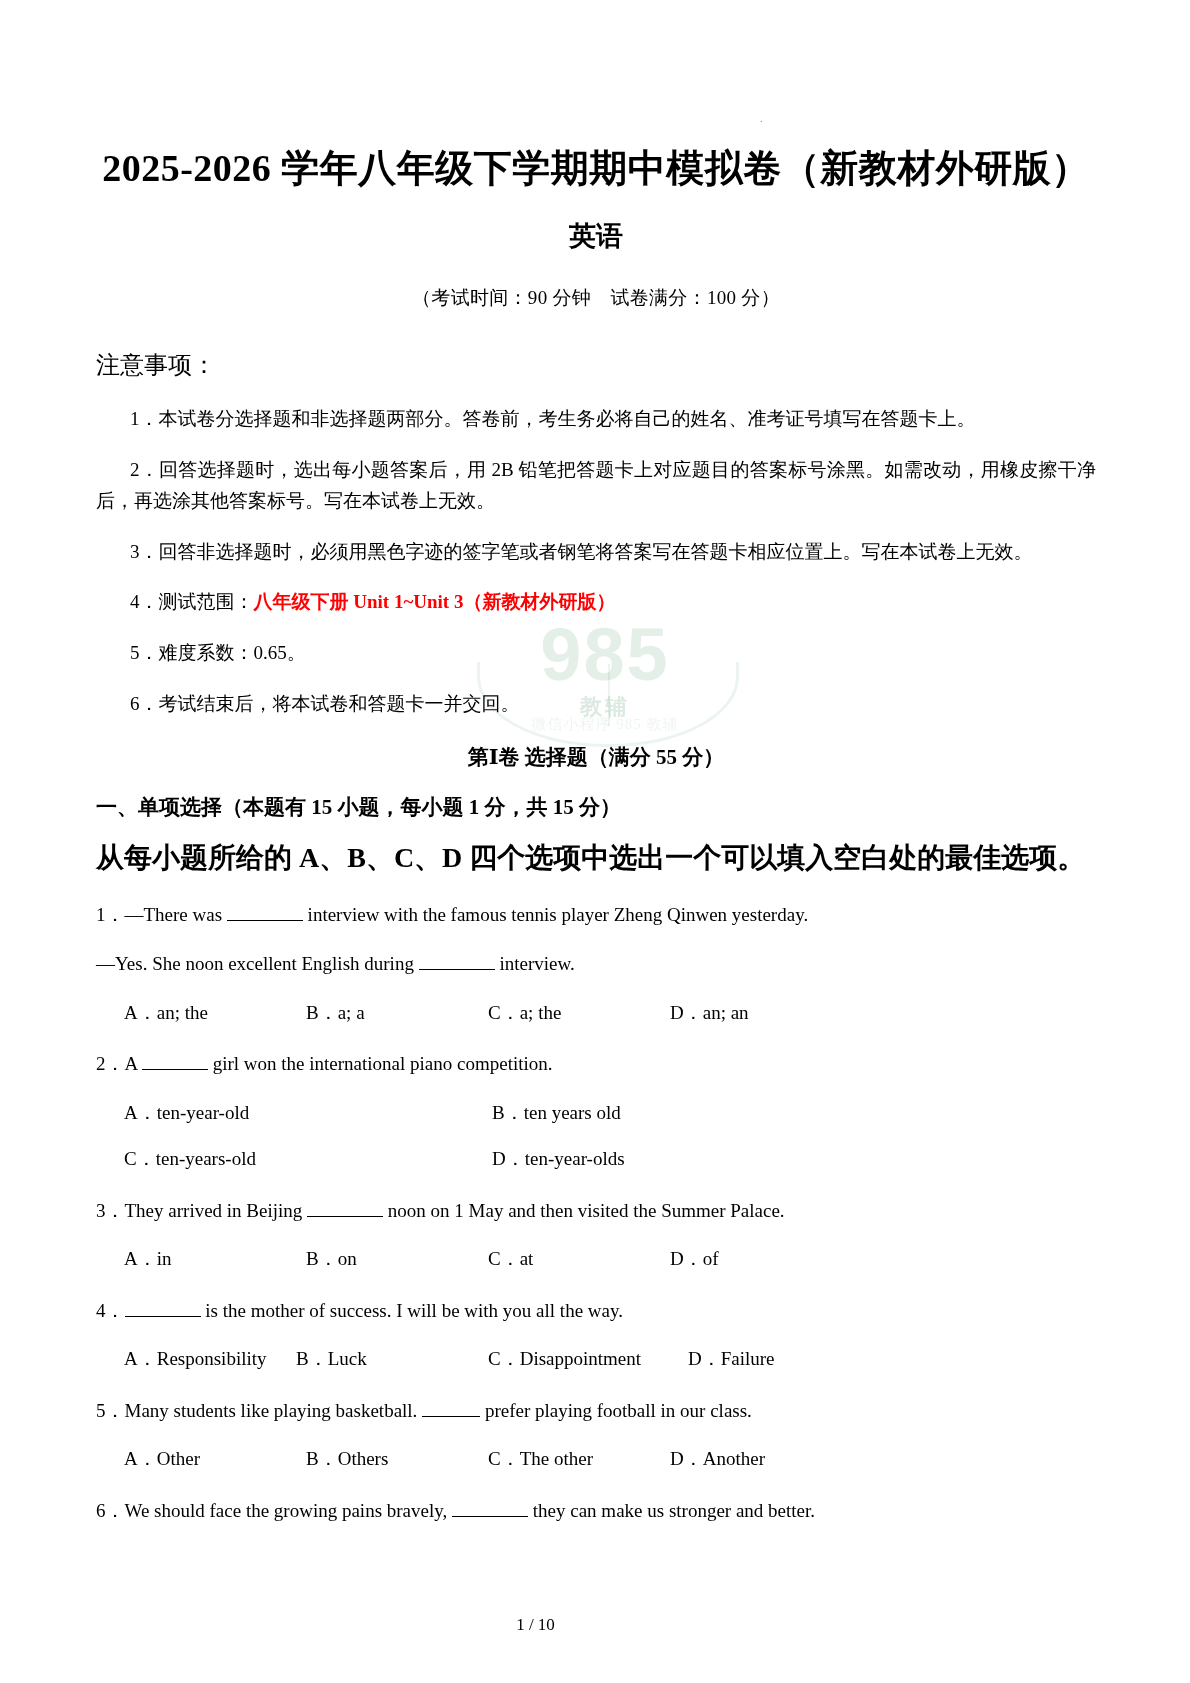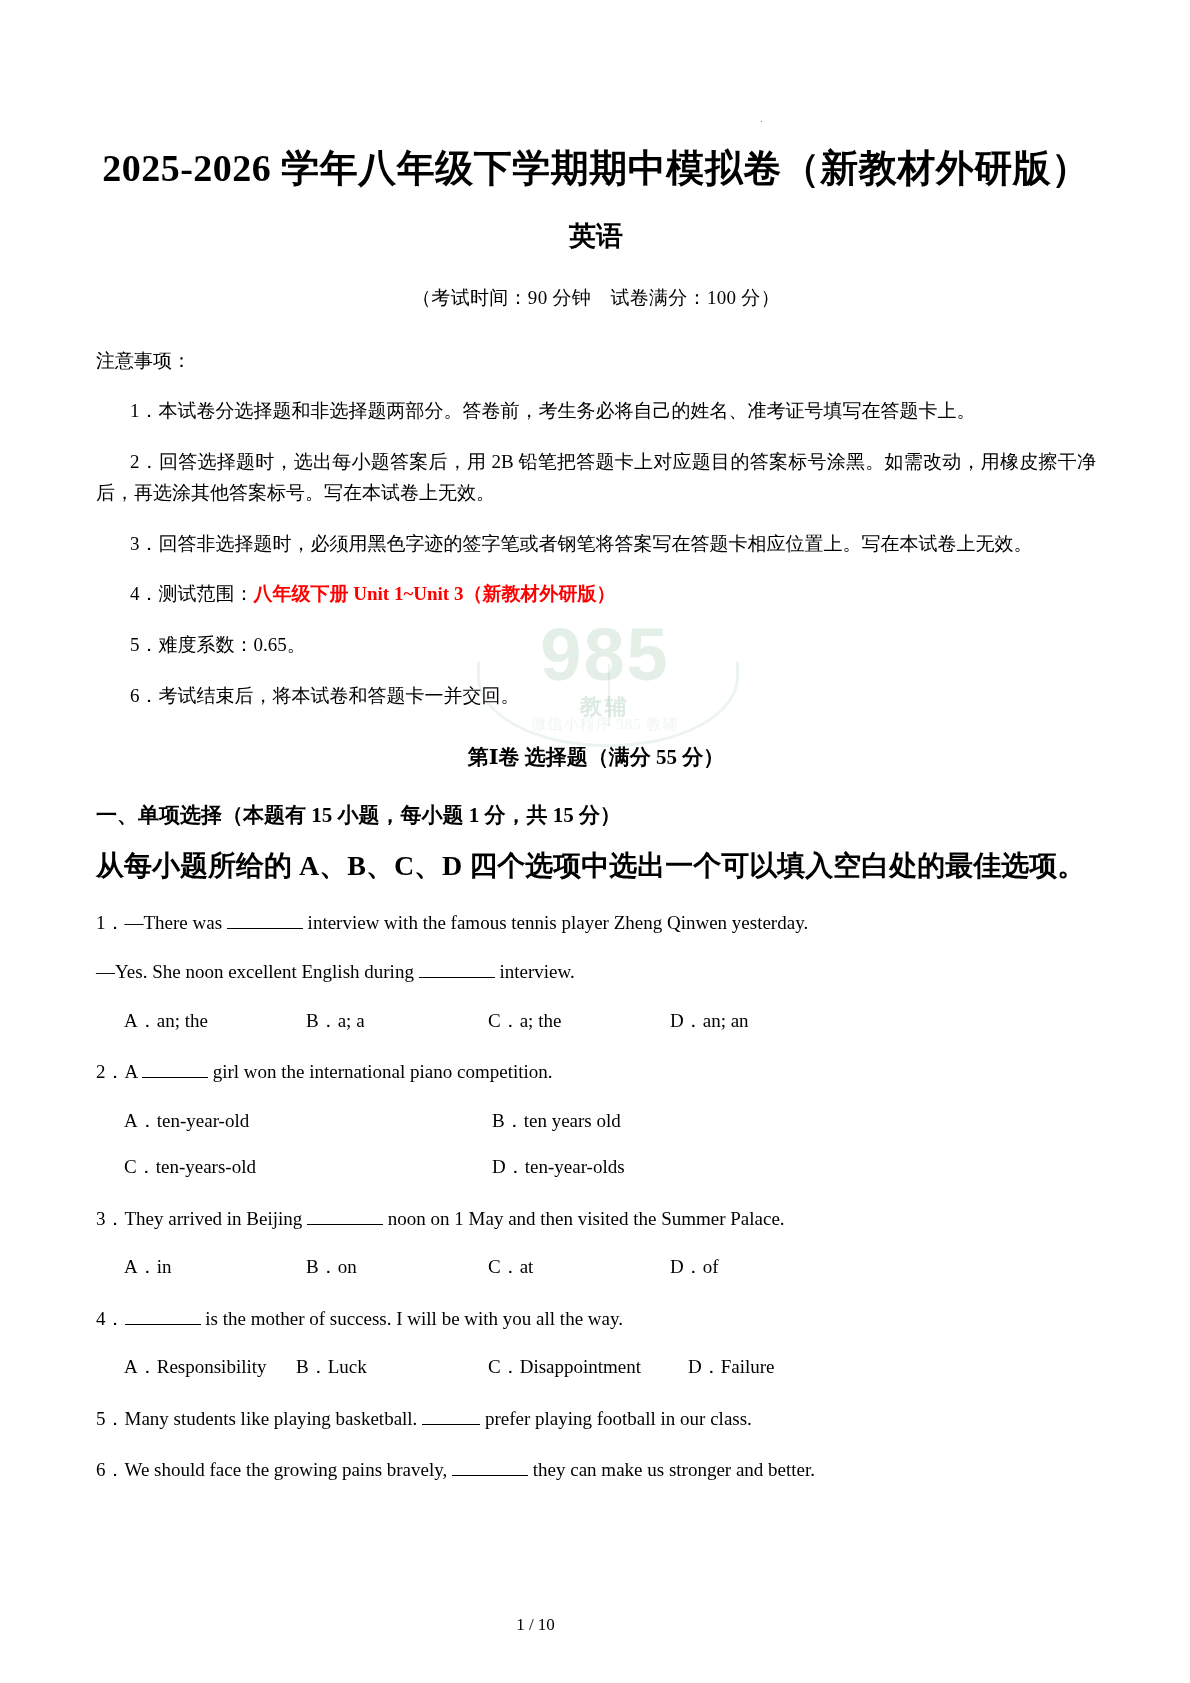--- a/index.html
+++ b/index.html
@@ -128,21 +128,21 @@
     font-size: 19px;
     margin: 0;
     padding-top: 33px;
     letter-spacing: 0.3px;
   }
 
   
   .notice-title {
     position: relative;
     z-index: 1;
-    font-size: 19px;
+    font-size: 24px;
     margin: 0;
     padding-top: 35px;
     line-height: 1.6;
   }
   .notice-item {
     position: relative;
     z-index: 1;
     font-size: 19px;
     margin: 0;
     padding-top: 20px;
@@ -154,21 +154,21 @@
     color: #ff0000;
     font-weight: bold;
   }
 
   .section-heading {
     position: relative;
     z-index: 1;
     text-align: center;
     font-size: 21px;
     font-weight: bold;
-    margin: 16px;
+    margin: 8px;
     padding-top: 16px;
     line-height: 1.3;
   }
   .part-heading {
     position: relative;
     z-index: 1;
     font-size: 21px;
     font-weight: bold;
     margin: 0;
     padding-top: 14px;
@@ -313,20 +313,23 @@
 
     <div class="question">
       <p class="q-stem"><span class="q-num">4．</span><span class="blank w-long"></span><span> is the mother of success. I will be with you all the way.</span></p>
       <div class="options cols-q4">
         <span class="opt">A．Responsibility</span><span class="opt">B．Luck</span><span class="opt">C．Disappointment</span><span class="opt">D．Failure</span>
       </div>
     </div>
 
     <div class="question">
       <p class="q-stem"><span class="q-num">5．</span><span>Many students like playing basketball. </span><span class="blank w-short"></span><span> prefer playing football in our class.</span></p>
+      <div class="options cols4">
+        <span class="opt">A．Other</span><span class="opt">B．Others</span><span class="opt">C．The other</span><span class="opt">D．Another</span>
+      </div>
     </div>
 
     <div class="question">
       <p class="q-stem"><span class="q-num">6．</span><span>We should face the growing pains bravely, </span><span class="blank w-long"></span><span> they can make us stronger and better.</span></p>
     </div>
 
   </div>
 
   <div class="page-footer">1 / 10</div>
 

